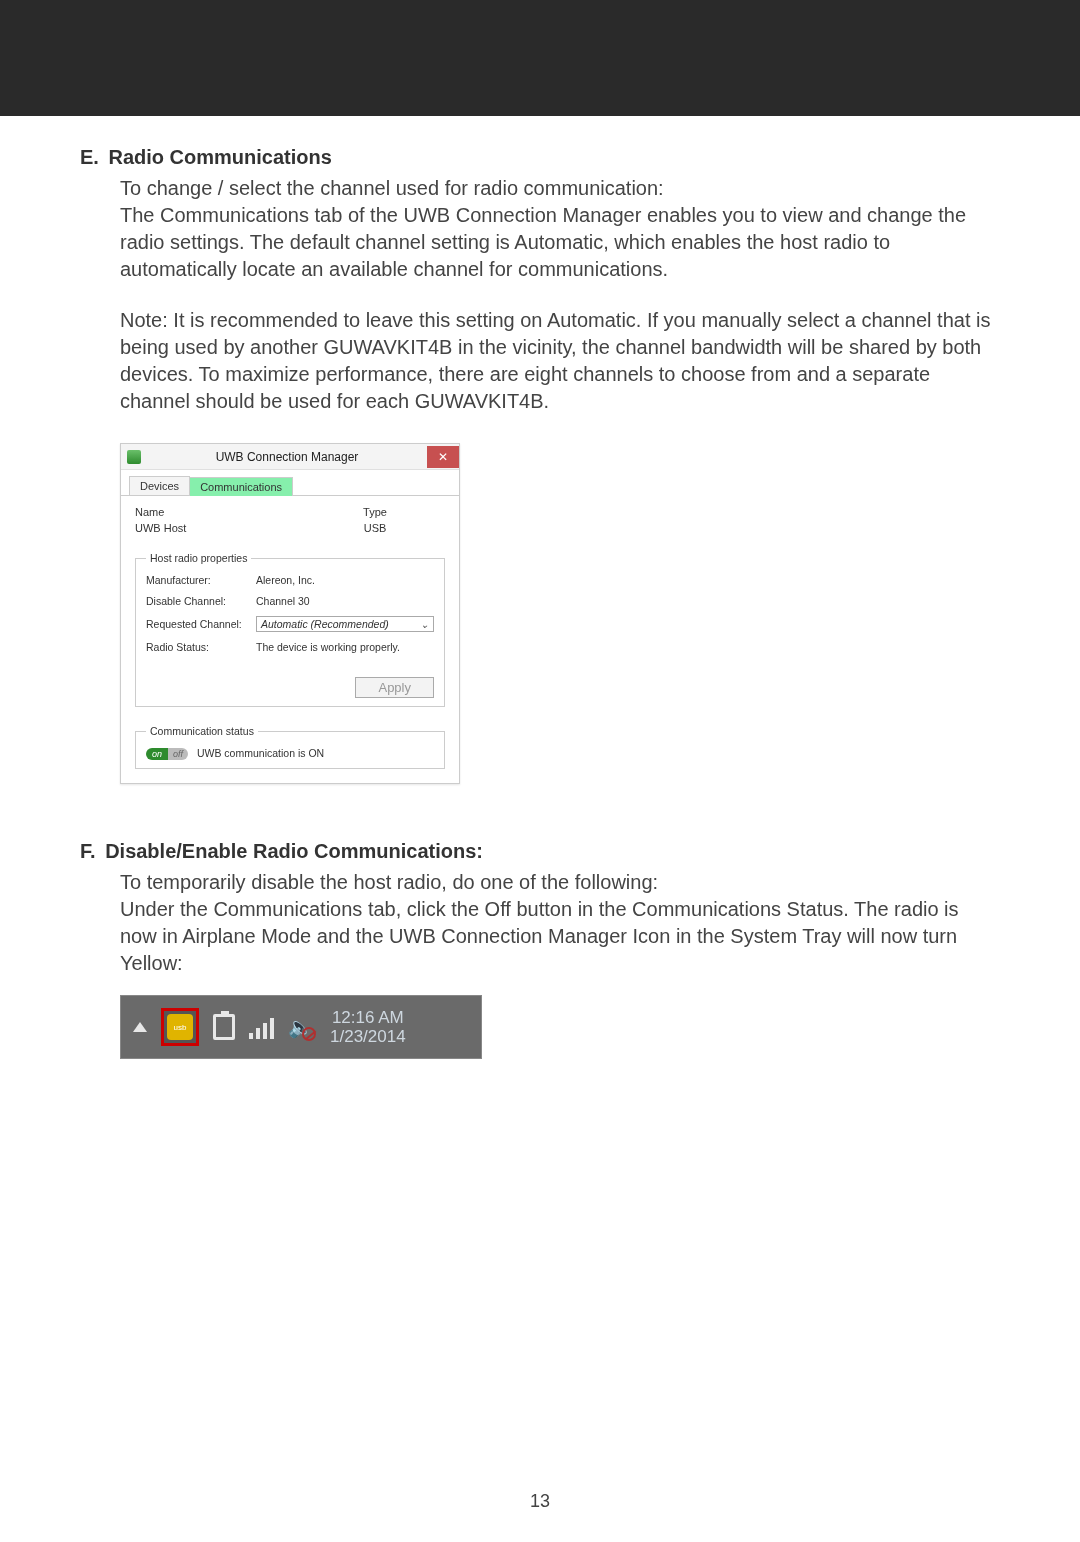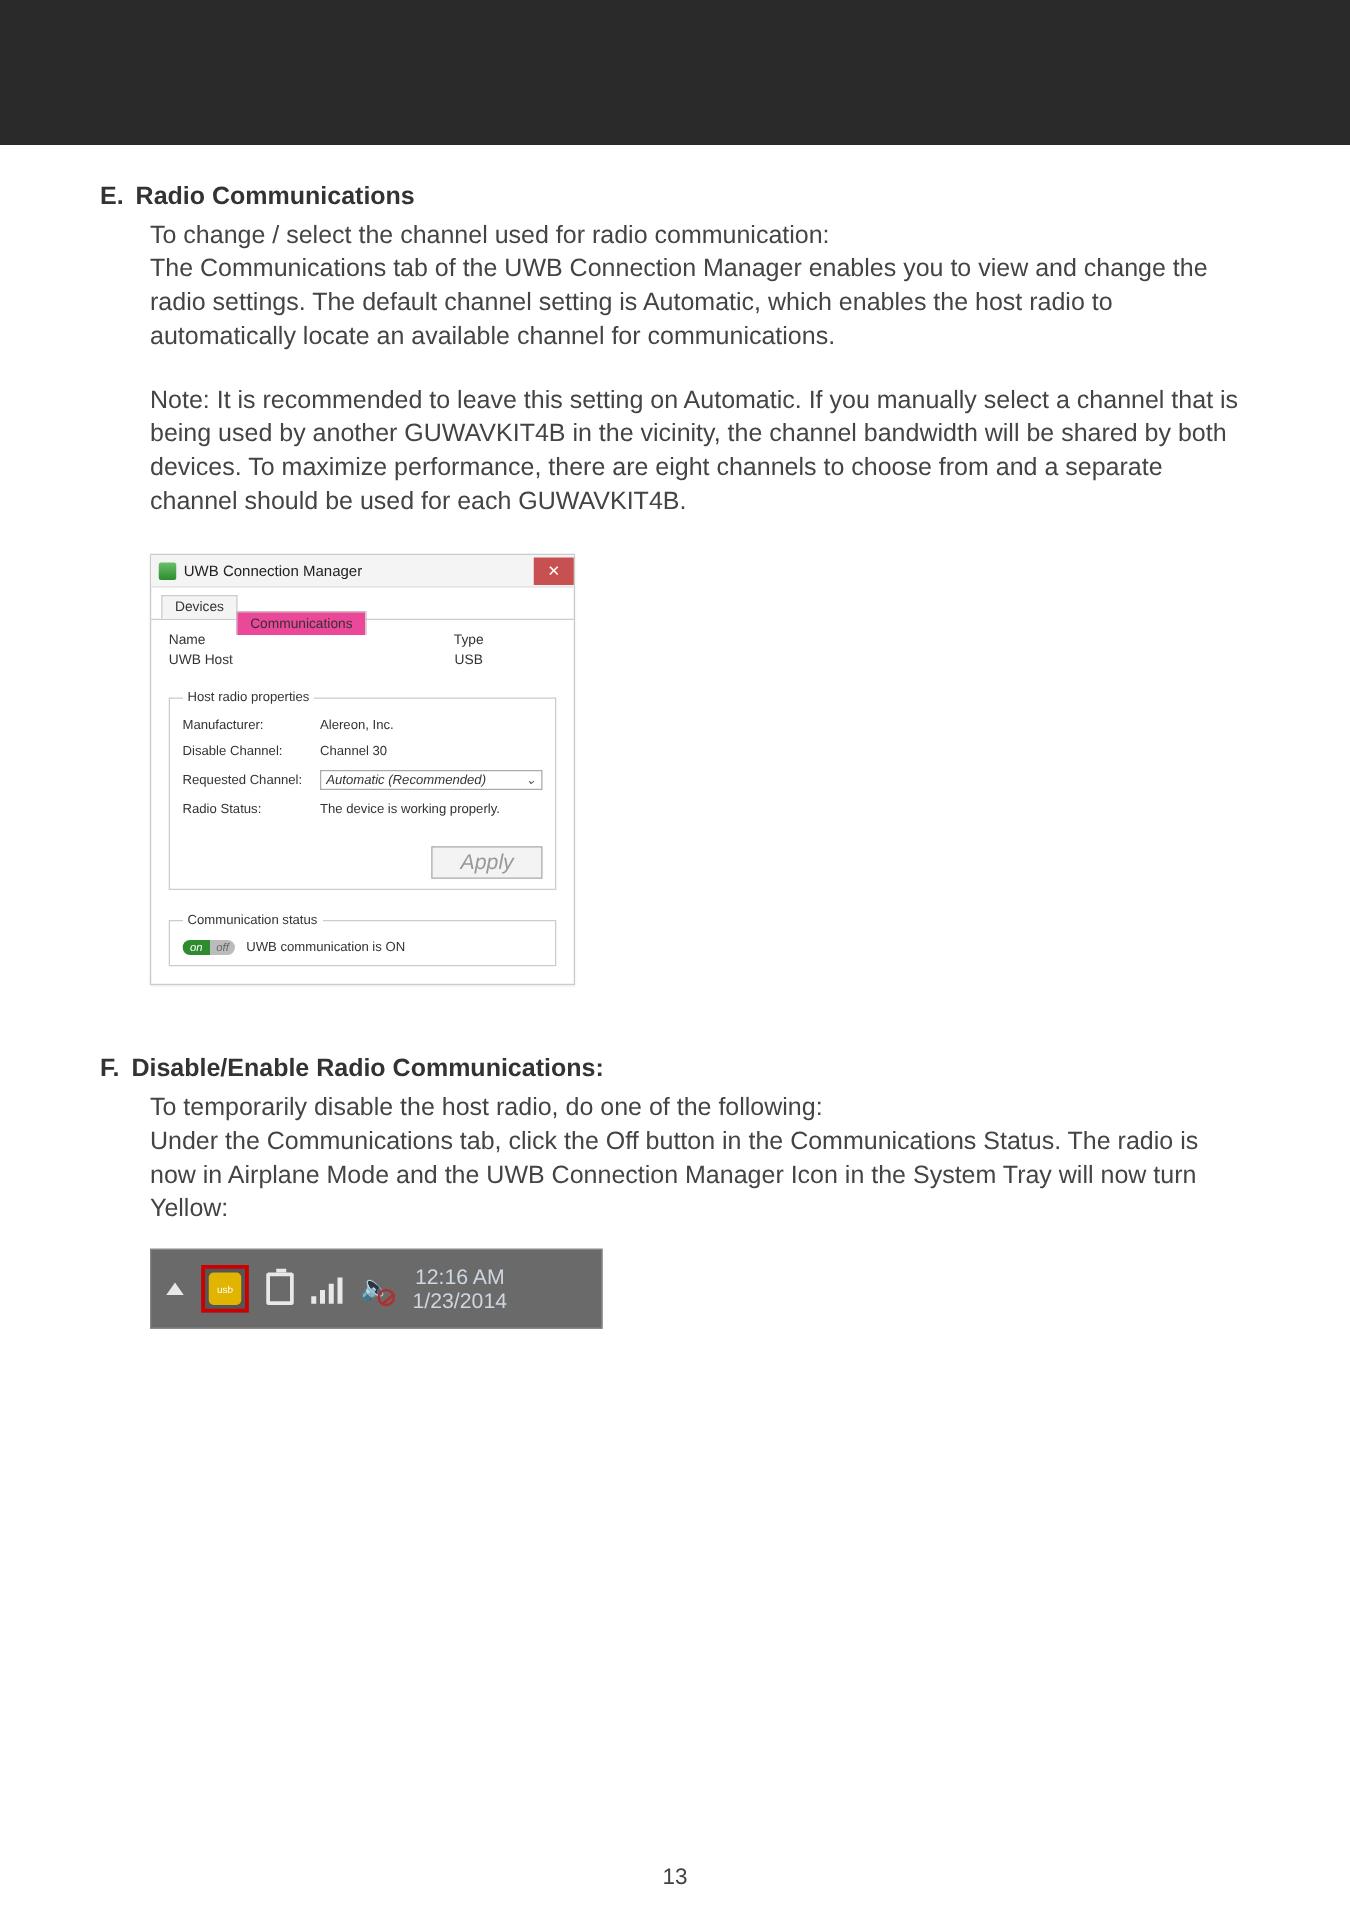--- a/index.html
+++ b/index.html
@@ -55,21 +55,21 @@
       position: relative;
     }
     .titlebar .app-icon {
       width: 14px; height: 14px;
       background: linear-gradient(#6ac06a,#2e8b2e);
       border-radius: 2px;
       margin-right: 6px;
     }
     .titlebar-title {
       flex: 1;
-      text-align: left;
+      text-align: center;
       font-size: 12px;
       color: #222;
     }
     .closebtn {
       width: 32px; height: 22px;
       background: #c75050;
       color: #fff;
       display: flex; align-items: center; justify-content: center;
       font-size: 12px;
       cursor: pointer;
@@ -84,23 +84,23 @@
       padding: 3px 10px;
       font-size: 11px;
       border: 1px solid #ccc;
       border-bottom: none;
       background: #f4f4f4;
       margin-right: -1px;
       color: #333;
       cursor: pointer;
     }
     .tab.active {
-      background: #ec4899;
+      background: #86efac;
       position: relative;
-      top: 13px;
+      top: 1px;
     }
     .tabbody { padding: 10px 14px 14px 14px; }
     .rowhead { display: flex; margin-bottom: 4px; }
     .rowhead .c-name { flex: 0 0 170px; }
     .rowhead .c-type { flex: 1; text-align: center; }
     .frow { display: flex; margin-bottom: 6px; }
     .frow .c-name { flex: 0 0 170px; }
     .frow .c-type { flex: 1; text-align: center; }
     fieldset.group {
       border: 1px solid #ccc;
@@ -121,22 +121,21 @@
       cursor: pointer;
       font-style: italic;
     }
     .select-like .caret { color: #555; font-size: 10px; }
     .apply-row { text-align: right; margin-top: 24px; }
     .applybtn {
       padding: 2px 22px;
       border: 1px solid #aaa;
       background: #f3f3f3;
       color: #999;
-      font-size: 17px;
-      font-style: italic;
+      font-size: 13px;
     }
     .comm-status .toggle {
       display: inline-flex;
       align-items: center;
       border-radius: 8px;
       overflow: hidden;
       font-size: 9px;
       margin-right: 6px;
       vertical-align: middle;
       font-style: italic;

